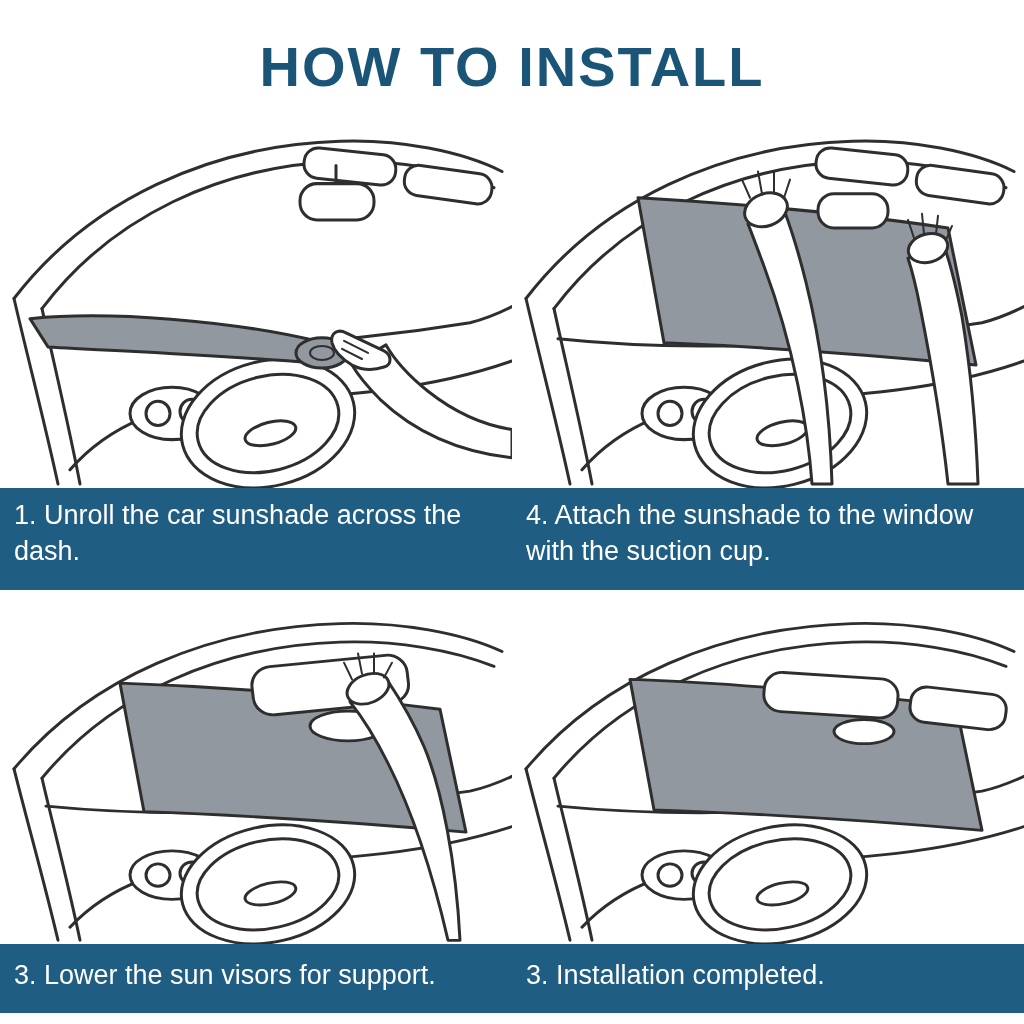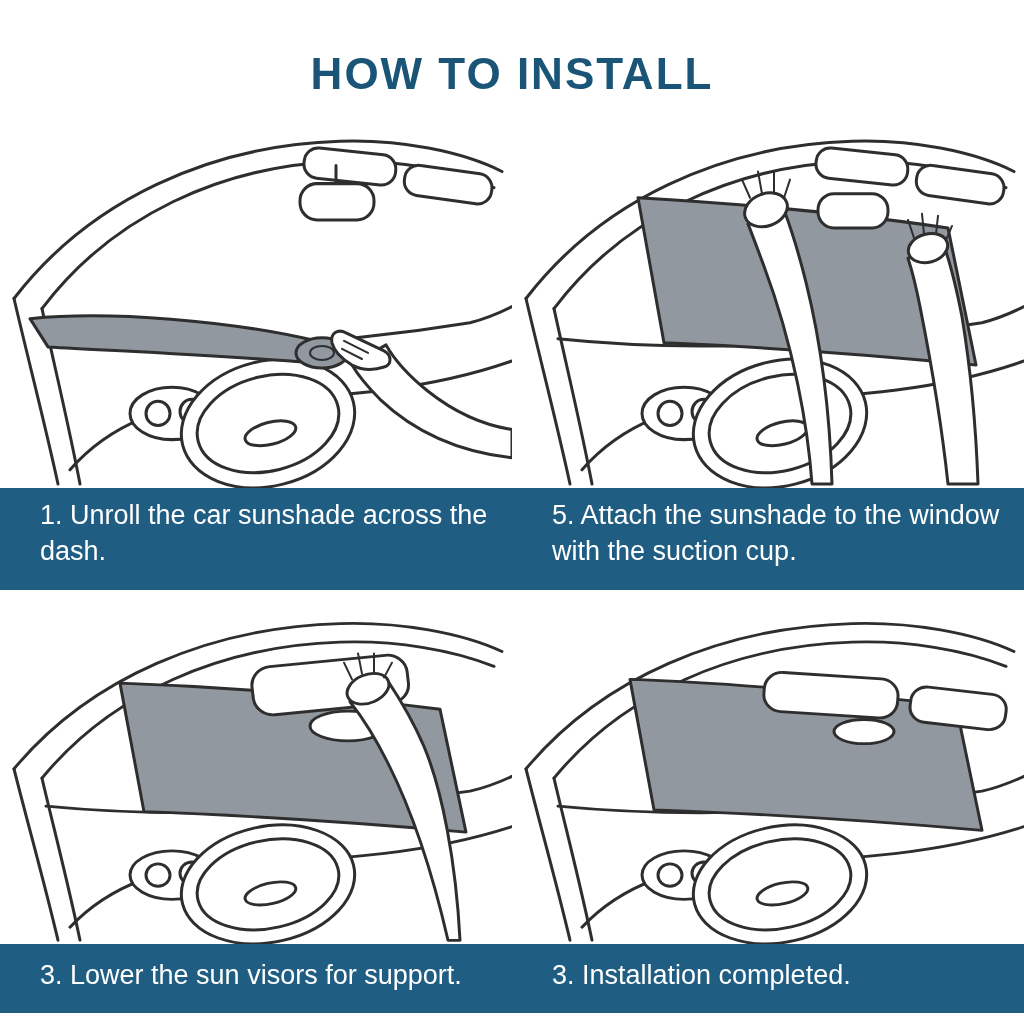--- a/index.html
+++ b/index.html
@@ -5,31 +5,31 @@
   :root{
     --title:#1a5578;
     --band:#1f5d82;
     --sunshade:#9298a0;
     --line:#2e2e2e;
   }
   html,body{margin:0;padding:0;background:#fff;}
   .page{width:1024px;height:1024px;background:#fff;overflow:hidden;
         font-family:"Liberation Sans", sans-serif;position:relative;}
   .header{height:105px;display:flex;align-items:flex-end;justify-content:center;}
-  .header h1{margin:0;padding-bottom:6px;font-size:44px;font-weight:bold;
+  .header h1{margin:0;padding-bottom:6px;font-size:56px;font-weight:bold;
              color:var(--title);letter-spacing:2px;}
   .row{display:grid;grid-template-columns:512px 512px;}
   .row.top{height:383px;}
   .row.bottom{height:354px;}
   .panel{position:relative;overflow:hidden;}
   .panel svg{width:100%;height:100%;display:block;}
   .band{background:var(--band);display:grid;grid-template-columns:1fr 1fr;}
   .band.top{height:102px;}
   .band.bottom{height:69px;}
-  .caption{color:#fff;font-size:27px;line-height:1.32;padding:10px 16px 6px 14px;margin-left:26px;}
+  .caption{color:#fff;font-size:27px;line-height:1.32;padding:10px 16px 6px 14px;}
   .band.bottom .caption{padding-top:14px;}
   
   .ln{fill:none;stroke:var(--line);stroke-width:3;stroke-linecap:round;stroke-linejoin:round;}
   .thin{stroke-width:2;}
   .wht{fill:#ffffff;stroke:var(--line);stroke-width:3;stroke-linejoin:round;}
   .shade{fill:var(--sunshade);stroke:var(--line);stroke-width:3;stroke-linejoin:round;}
 </style>
 </head>
 <body>
 
@@ -114,21 +114,21 @@
 
         <path class="wht" d="M436,376 C430,320 420,260 408,200 C404,180 400,164 396,152 L432,140 C438,156 444,180 450,210 C458,258 464,320 466,376 Z"></path>
         <ellipse class="wht" cx="416" cy="142" rx="20" ry="14" transform="rotate(-15 416 142)"></ellipse>
         <path class="ln thin" d="M402,132 L396,114 M412,128 L410,108 M424,128 L426,110 M434,134 L440,120"></path>
       </svg>
     </div>
   </div>
 
   <div class="band top">
     <div class="caption">1. Unroll the car sunshade across the dash.</div>
-    <div class="caption">5. Attach the sunshade to the window with the suction cup.</div>
+    <div class="caption">4. Attach the sunshade to the window with the suction cup.</div>
   </div>
 
   <div class="row bottom">
 
     <div class="panel">
       <svg viewBox="0 0 512 380" preserveAspectRatio="none">
         <use href="#car-base"></use>
 
         <path class="shade" d="M120,100 C230,104 340,114 440,128 L466,260 C360,250 250,242 144,238 Z"></path>
 

